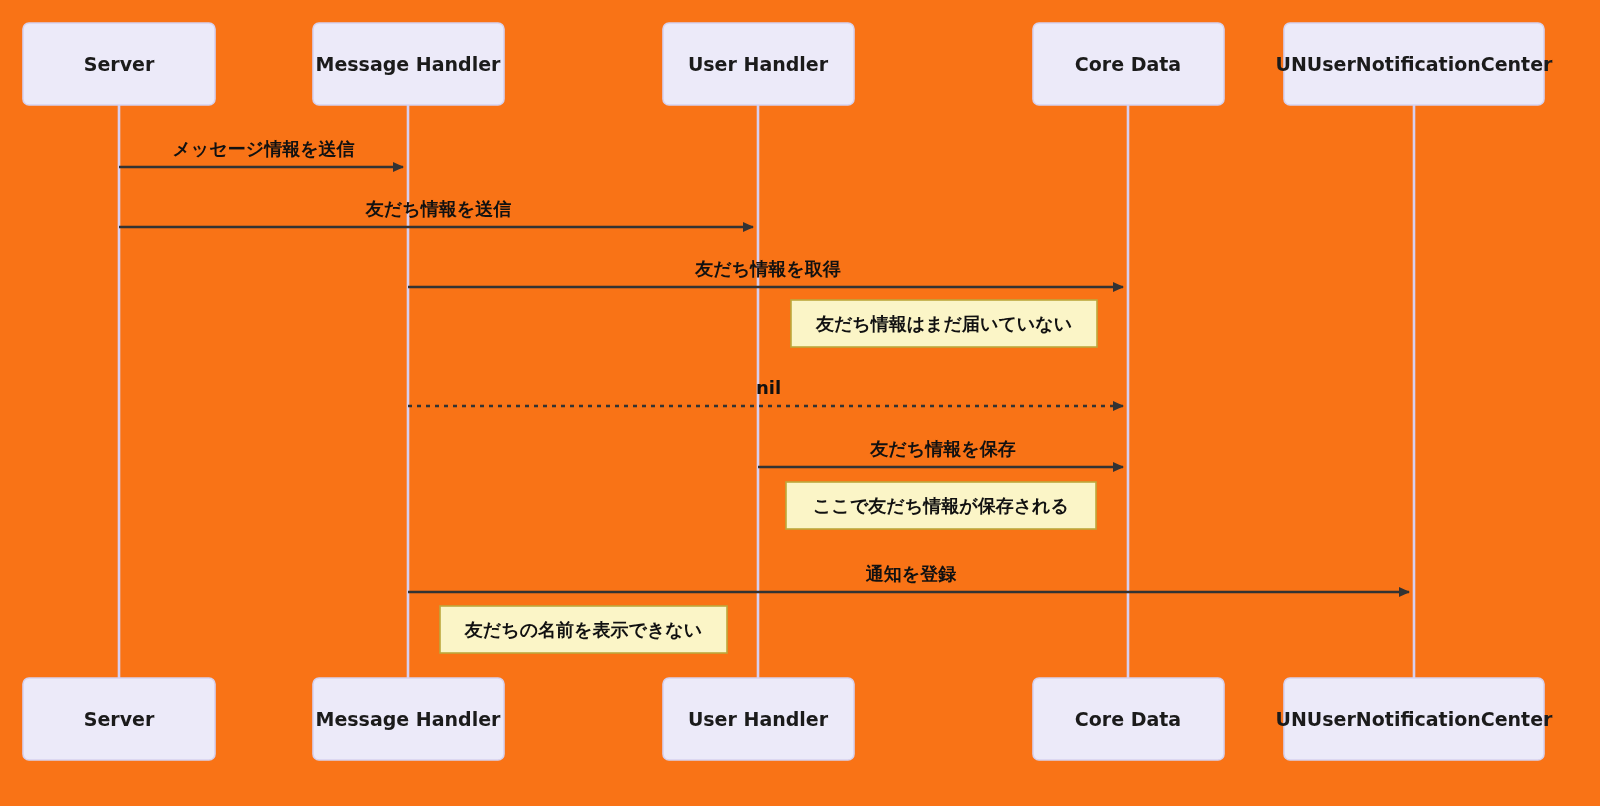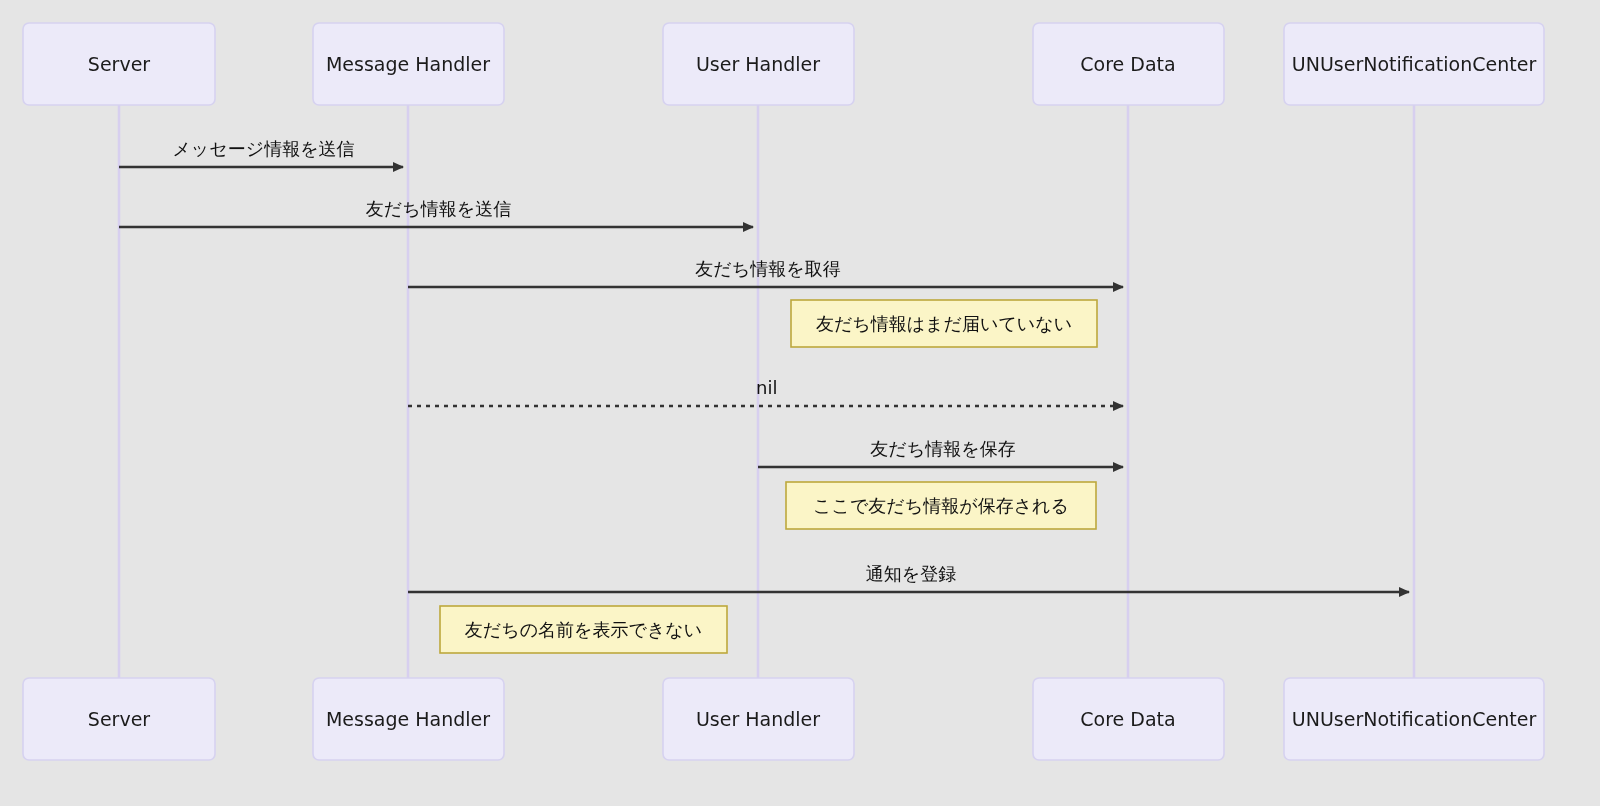--- a/index.html
+++ b/index.html
@@ -8,22 +8,23 @@
     padding: 0;
     background: #ffffff;
   }
   body {
     font-family: "DejaVu Sans", "Liberation Sans", sans-serif;
   }
   #diagram-root {
     position: relative;
     width: 1600px;
     height: 806px;
-    background: #e5e5e5;
+    background: #f97316;
     overflow: hidden;
+    font-weight: bold;
   }
   svg.diagram-canvas {
     position: absolute;
     top: 0;
     left: 0;
     width: 1600px;
     height: 806px;
     display: block;
   }
   .actor-box {

